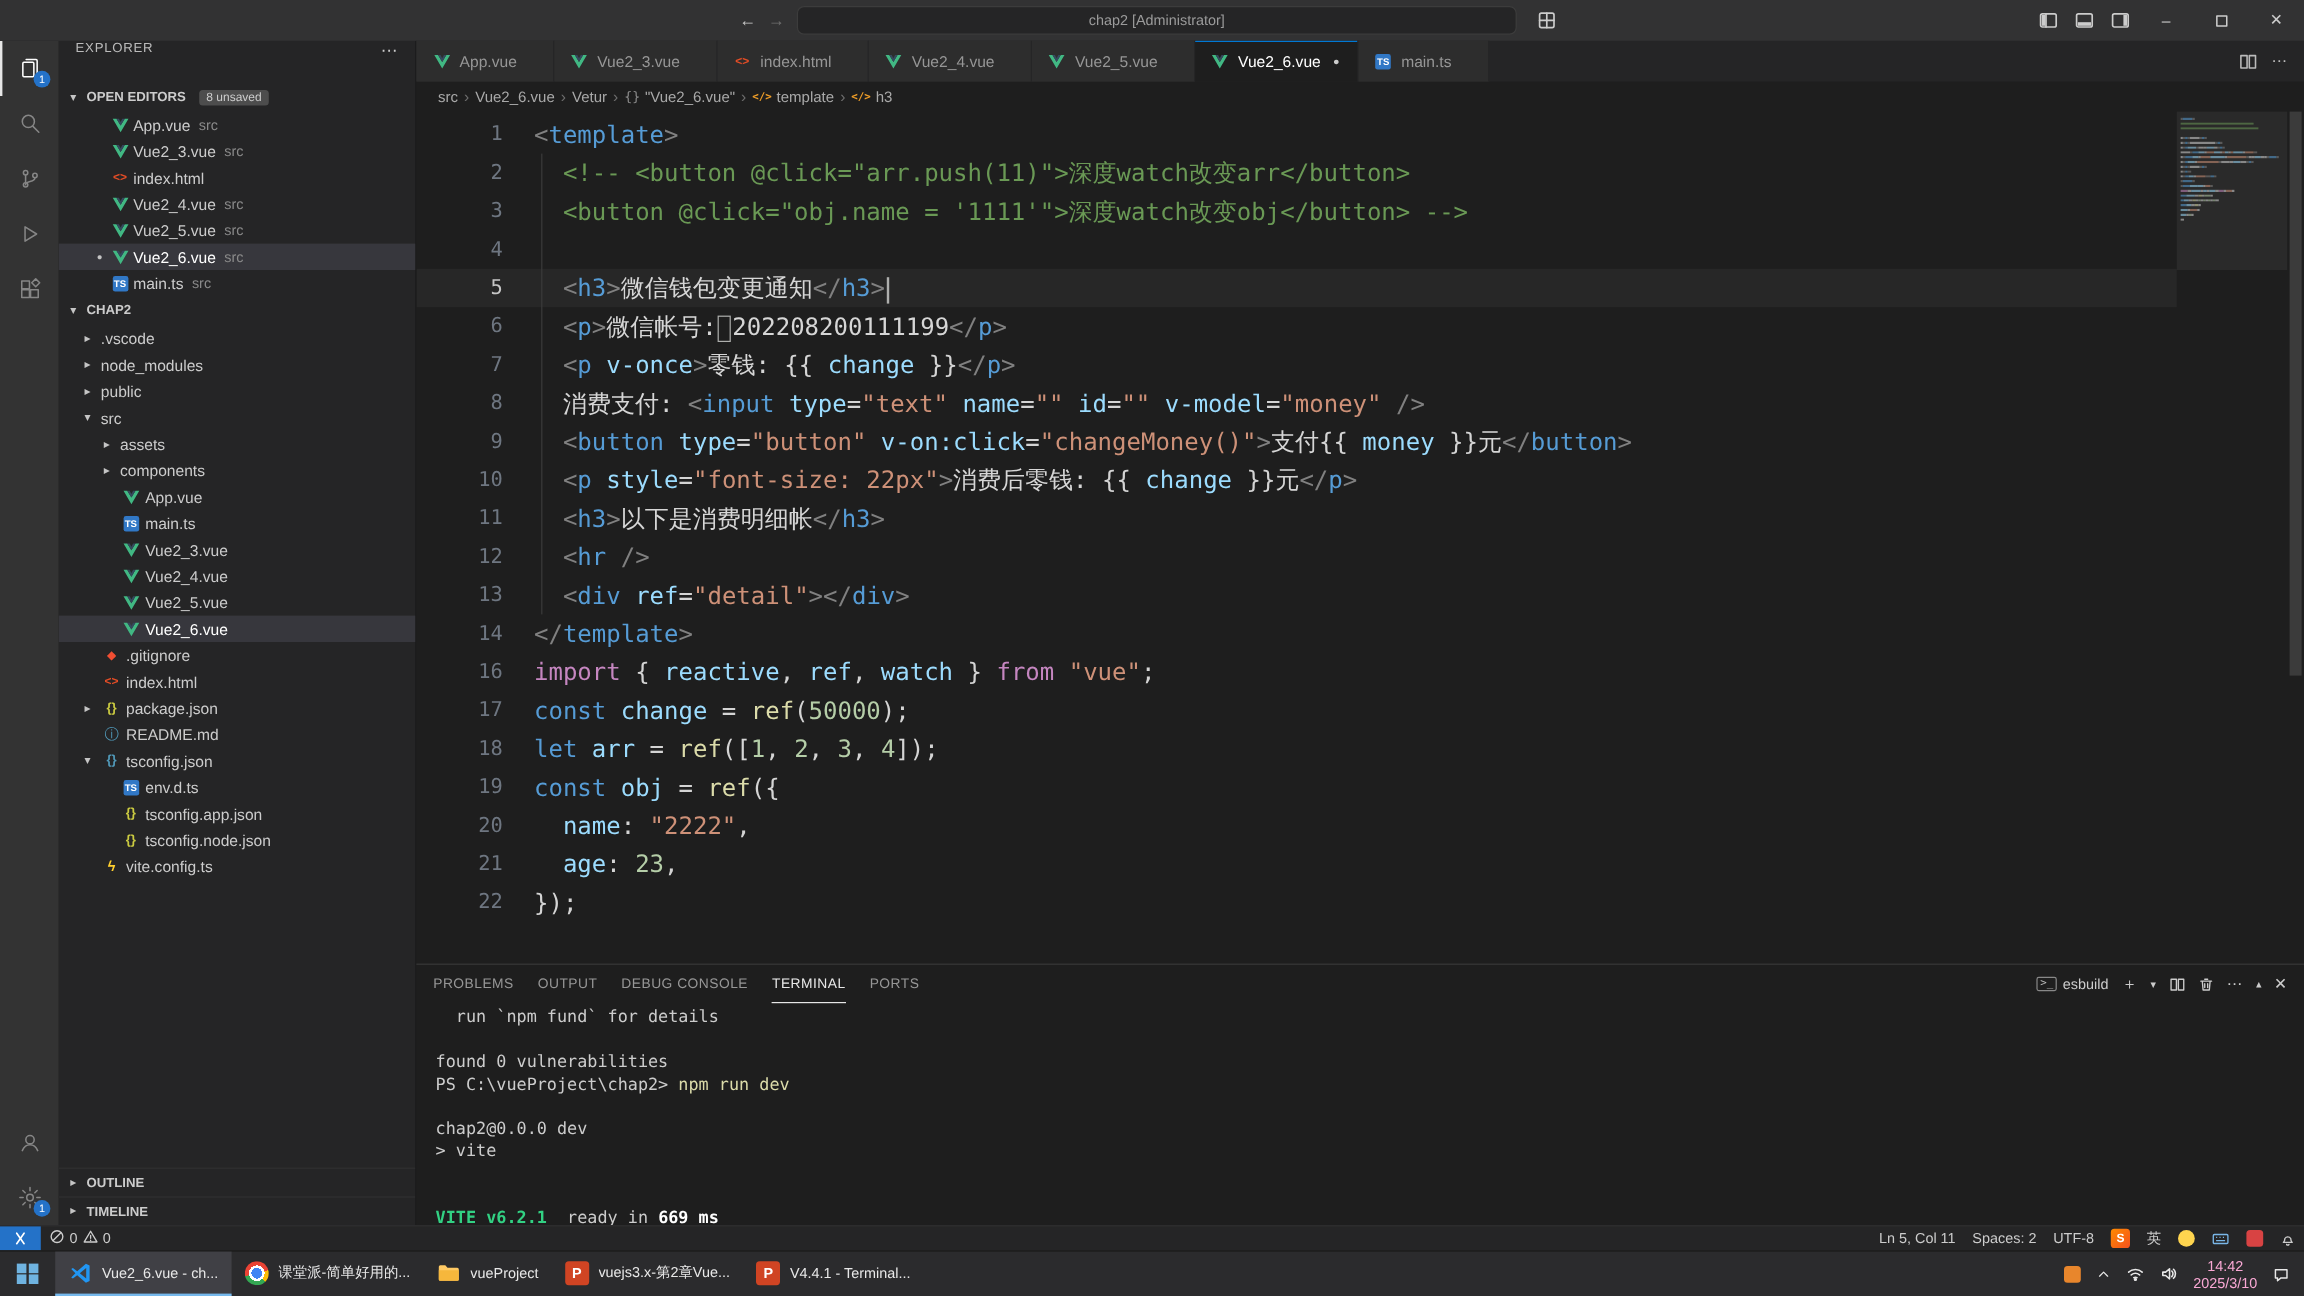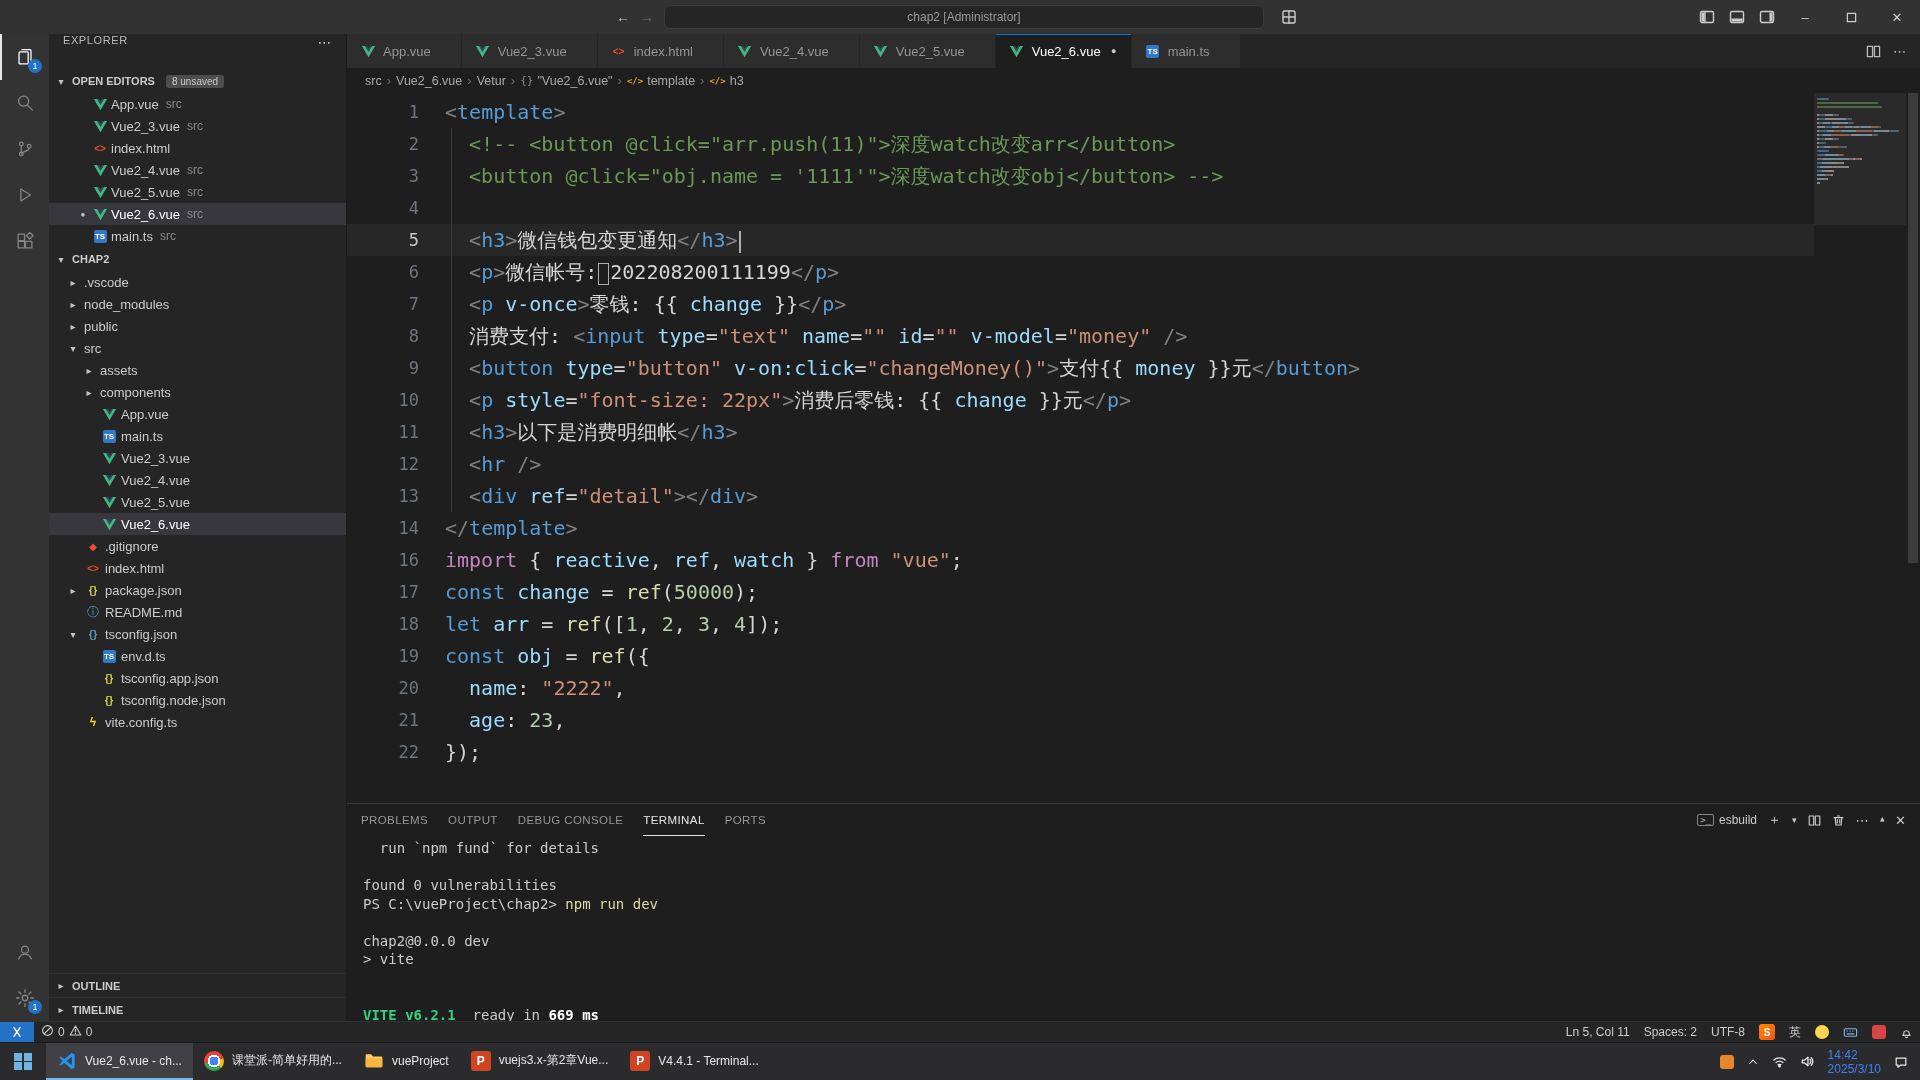--- a/index.html
+++ b/index.html
@@ -118,21 +118,21 @@
 .winlogo{display:grid;grid-template-columns:8px 8px;gap:1.5px}
 .winlogo i{width:8px;height:8px;background:#6fb3e0}
 .task{height:100%;display:flex;align-items:center;gap:8px;padding:0 11px;max-width:172px;font-size:12px;color:#e8e8e8;cursor:pointer;border-bottom:2px solid transparent}
 .task.active{background:#404045;border-bottom-color:#76b9ed}
 .task-label{white-space:nowrap;overflow:hidden;text-overflow:ellipsis}
 .tb-ic{display:flex;align-items:center;flex:none}
 .chrome-ic{width:20px;height:20px;border-radius:50%;background:radial-gradient(circle at 50% 50%,#4285f4 0 4.5px,#ffffff 4.5px 6.5px,rgba(0,0,0,0) 6.5px),conic-gradient(from -45deg,#ea4335 0 120deg,#fbbc05 120deg 180deg,#34a853 180deg 300deg,#ea4335 300deg 360deg)}
 .ppt-ic{width:20px;height:20px;border-radius:3px;background:#d04423;color:#fff;font-weight:700;font-size:12px;display:flex;align-items:center;justify-content:center}
 .tray{margin-left:auto;display:flex;align-items:center;gap:13px;padding-right:12px;height:100%}
 .tray-ic{display:flex;align-items:center;color:#e8e8e8;cursor:pointer}
-.clock{text-align:left;font-size:12px;line-height:14px;color:#3b82f6;cursor:pointer}
+.clock{text-align:center;font-size:12px;line-height:14px;color:#f9a8d4;cursor:pointer}
 .orange-dot{width:14px;height:14px;border-radius:3px;background:#e8862c;display:inline-block}
 </style>
 </head>
 <body>
 
 <div class="screen">
 
   <div class="titlebar">
     <div class="tb-center">
       <span class="nav-arrow">←</span>

